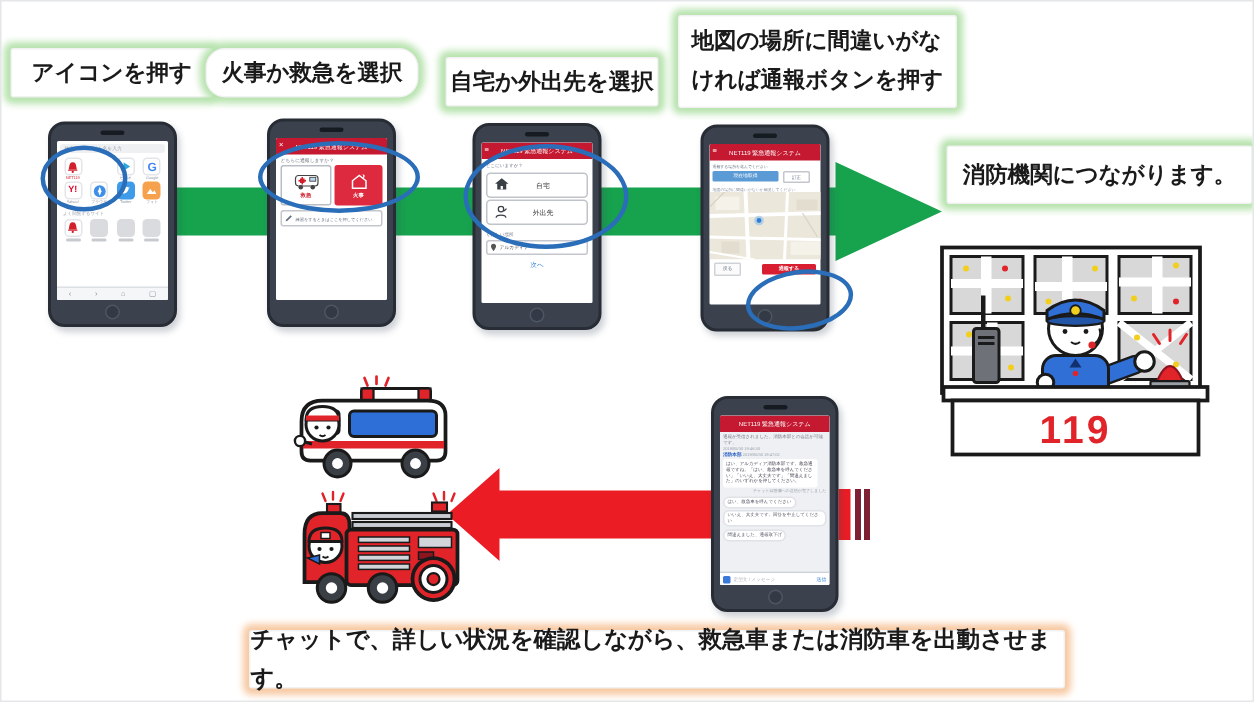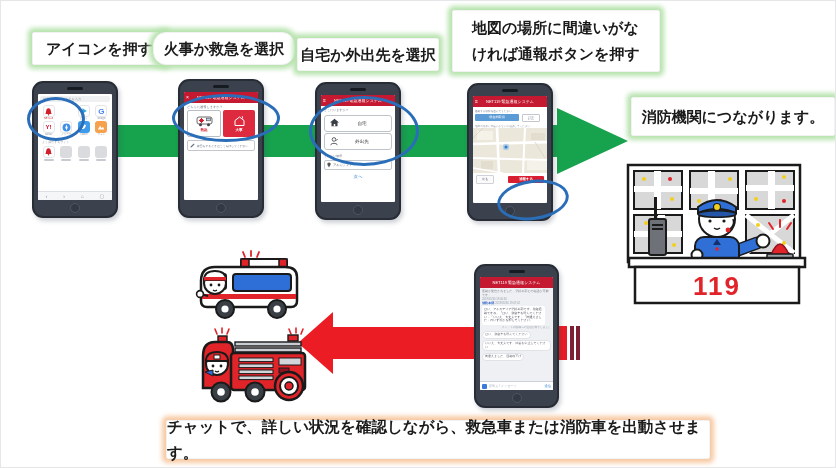--- a/index.html
+++ b/index.html
@@ -93,30 +93,30 @@
 <div id="canvas">
 
   <svg id="arrows" width="836" height="468" viewBox="0 0 836 468">
     <polygon points="60,124 556,124 556,107 627,140 556,173 556,156 60,156" fill="#17a24e"></polygon>
     <polygon points="297,342 332,311 332,326 556,326 556,358 332,358 332,373" fill="#ec1c24"></polygon>
     <rect x="558" y="325" width="8" height="34" fill="#ec1c24"></rect>
     <rect x="569" y="325" width="4" height="34" fill="#7d2033"></rect>
     <rect x="575" y="325" width="4" height="34" fill="#7d2033"></rect>
   </svg>
 
-  <div class="step-box" style="left:6px;top:31px;width:133px;height:31px;margin-left:25px;">
+  <div class="step-box" style="left:6px;top:31px;width:133px;height:31px;">
       <span>アイコンを押す</span>
     </div>
-  <div class="step-box" style="left:152px;top:31px;width:140px;height:31px;border-radius:13px;">
+  <div class="step-box" style="left:136px;top:31px;width:140px;height:31px;border-radius:13px;">
       <span>火事か救急を選択</span>
     </div>
   <div class="step-box" style="left:296px;top:37px;width:140px;height:31px;justify-content:center;">
       <span>自宅か外出先を選択</span>
     </div>
-  <div class="step-box" style="left:451px;top:9px;width:168px;height:60px;padding:0 19px;">
+  <div class="step-box" style="left:451px;top:9px;width:168px;height:60px;padding:0 8px;">
       <span>地図の場所に間違いがなければ通報ボタンを押す</span>
     </div>
 
   <div class="step-box glow-orange" style="left:165px;top:419px;width:542px;height:37px;font-size:15.5px;">
       <span>チャットで、詳しい状況を確認しながら、救急車または消防車を出動させます。</span>
     </div>
 
   <div class="step-box" style="left:630px;top:96px;width:202px;height:37px;">
       <span>消防機関につながります。</span>
     </div>

